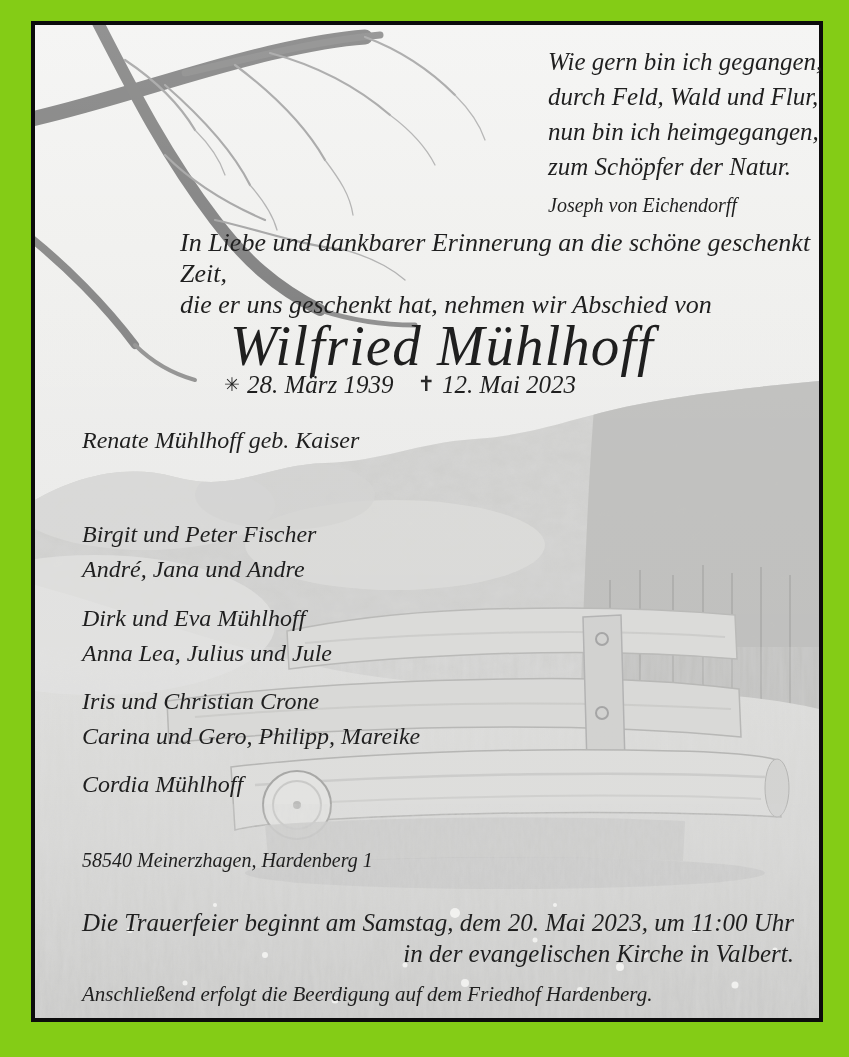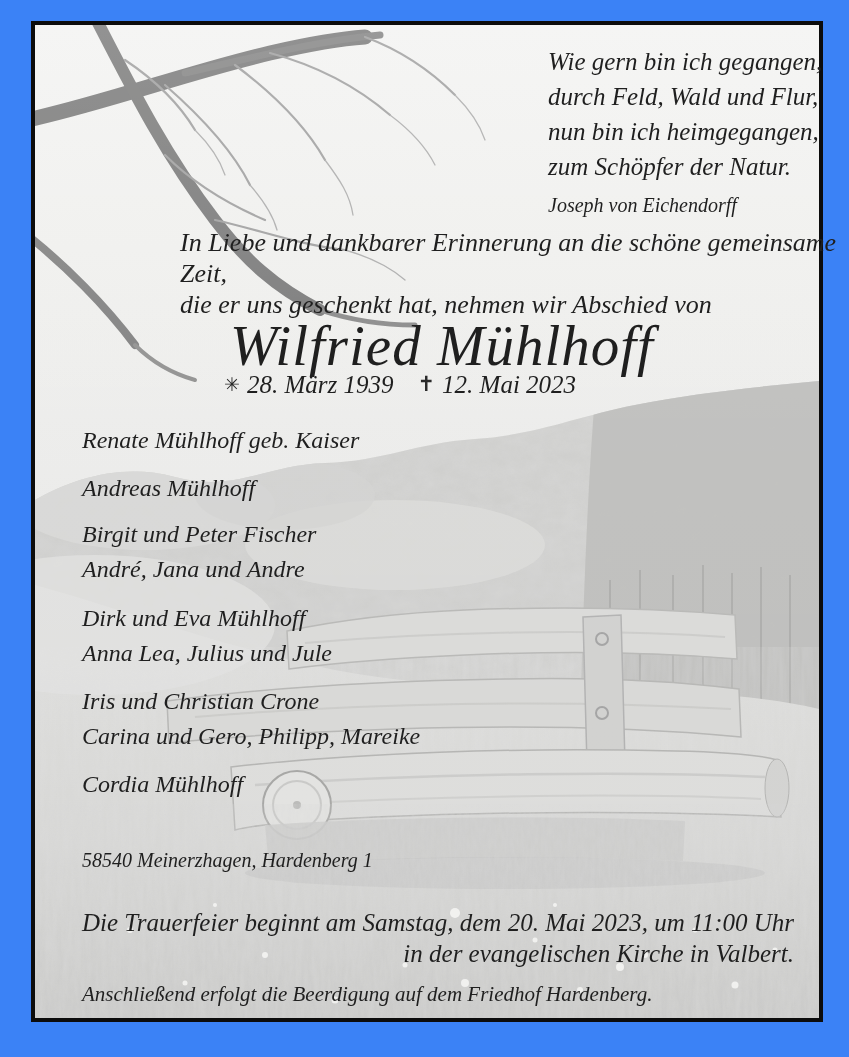--- a/index.html
+++ b/index.html
@@ -1,16 +1,16 @@
 <!DOCTYPE html>
 <html><head>
 <meta charset="utf-8">
 <style>
   html,body{margin:0;padding:0;background:#ffffff;}
-  .page{position:relative;width:849px;height:1057px;background:#3b82f6;overflow:hidden;}
+  .page{position:relative;width:849px;height:1057px;background:#84cc16;overflow:hidden;}
   .photo-frame{position:absolute;left:31px;top:21px;width:784px;height:993px;border:4px solid #0c0c0c;z-index:1;background:#ececea;}
   .photo-frame svg{display:block;width:100%;height:100%;}
   .content{position:absolute;inset:0;z-index:2;}
   .abs{position:absolute;}
   .ser{font-family:"Liberation Serif","DejaVu Serif",serif;font-style:italic;color:#1f1f1f;}
   .poem{left:548px;top:44px;font-size:25px;line-height:35px;}
   .poem .author{font-size:20px;margin-top:4px;}
   .intro{left:180px;top:227px;font-size:26px;line-height:31px;}
   .title{left:218px;top:300px;font-size:57px;font-weight:normal;margin:12px;line-height:1.2;letter-spacing:1px;}
   .dates{left:224px;top:371px;font-size:25px;}
@@ -164,35 +164,32 @@
 
     <div class="abs ser poem">
       <div>Wie gern bin ich gegangen,</div>
       <div>durch Feld, Wald und Flur,</div>
       <div>nun bin ich heimgegangen,</div>
       <div>zum Schöpfer der Natur.</div>
       <div class="author">Joseph von Eichendorff</div>
     </div>
 
     <div class="abs ser intro">
-      <div>In Liebe und dankbarer Erinnerung an die schöne gemeinsame Zeit,</div>
+      <div>In Liebe und dankbarer Erinnerung an die schöne geschenkt Zeit,</div>
       <div>die er uns geschenkt hat, nehmen wir Abschied von</div>
     </div>
 
     <h1 class="abs ser title">Wilfried Mühlhoff</h1>
 
     <div class="abs ser dates">
       <span class="sym">✳</span><span>28. März 1939</span><span class="sym death">✝</span><span>12. Mai 2023</span>
     </div>
 
     <div class="abs ser mgroup" style="top:423px">
       <div>Renate Mühlhoff geb. Kaiser</div>
-    </div>
-    <div class="abs ser mgroup" style="top:471px">
-      <div>Andreas Mühlhoff</div>
     </div>
     <div class="abs ser mgroup" style="top:517px">
       <div>Birgit und Peter Fischer</div>
       <div>André, Jana und Andre</div>
     </div>
     <div class="abs ser mgroup" style="top:601px">
       <div>Dirk und Eva Mühlhoff</div>
       <div>Anna Lea, Julius und Jule</div>
     </div>
     <div class="abs ser mgroup" style="top:767px">

